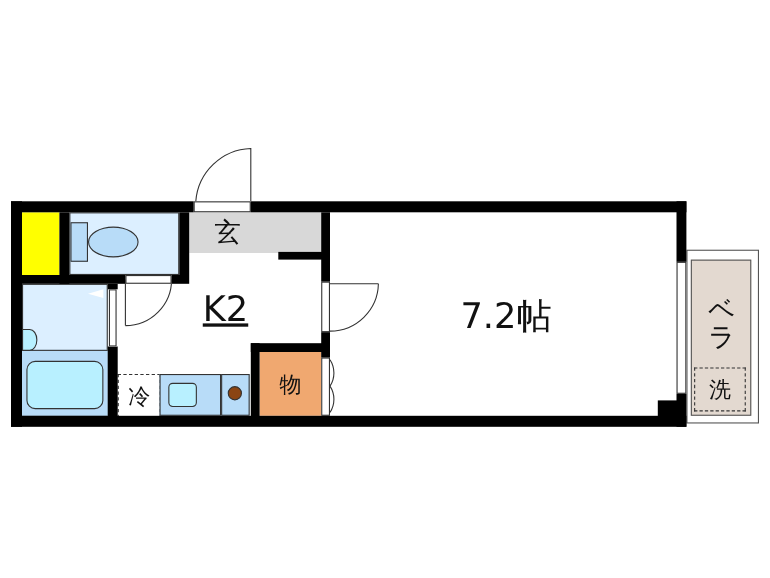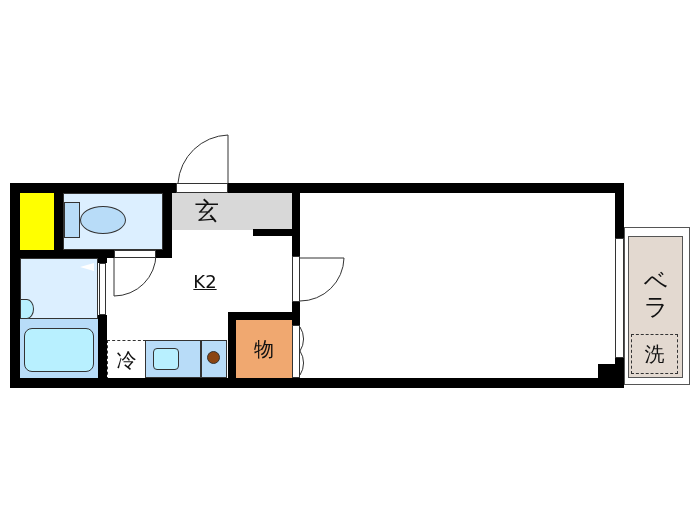--- a/index.html
+++ b/index.html
@@ -27,21 +27,21 @@
 
   <div class="abs" style="left:172px;top:193px;width:120px;height:37px;background:#d8d8d8;"></div>
   <div class="label" style="left:172px;top:193px;width:70px;height:37px;font-size:24px;">玄</div>
   <div class="wall" style="left:253px;top:229px;width:40px;height:7px;"></div>
 
   <svg class="abs" style="left:170px;top:130px;" width="70" height="60">
     <path d="M8 53 A52 52 0 0 1 58 5 L58 53" fill="none" stroke="#333" stroke-width="1"></path>
   </svg>
   <div class="abs" style="left:176px;top:183px;width:52px;height:10px;background:#fff;border:1px solid #333;"></div>
 
-  <div class="label" style="left:170px;top:262px;width:70px;height:40px;font-size:18px;text-decoration:underline;">K2</div>
+  <div class="label" style="left:170px;top:262px;width:70px;height:40px;font-size:32px;text-decoration:underline;">K2</div>
 
   <svg class="abs" style="left:110px;top:250px;" width="50" height="50">
     <path d="M4 46 L4 4 M4 46 A42 42 0 0 0 46 4" fill="none" stroke="#333" stroke-width="1"></path>
   </svg>
   <div class="abs" style="left:114px;top:250px;width:42px;height:8px;background:#fff;border:1px solid #333;"></div>
 
   <div class="label" style="left:107px;top:340px;width:37px;height:38px;border:1px dashed #333;font-size:20px;">冷</div>
 
   <div class="abs" style="left:145px;top:340px;width:56px;height:38px;background:#b8dcf8;border:1px solid #333;"></div>
   <div class="abs" style="left:153px;top:348px;width:26px;height:22px;background:#b8f0ff;border:1px solid #333;border-radius:4px;"></div>
@@ -53,20 +53,21 @@
   <svg class="abs" style="left:298px;top:255px;" width="50" height="55">
     <path d="M2 3 L46 3 M46 3 A44 44 0 0 1 2 46" fill="none" stroke="#333" stroke-width="1"></path>
   </svg>
   <div class="abs" style="left:292px;top:256px;width:8px;height:46px;background:#fff;border:1px solid #333;"></div>
   <svg class="abs" style="left:298px;top:325px;" width="24" height="55">
     <path d="M2 2 A22 22 0 0 1 2 26 M2 26 A22 22 0 0 1 2 50" fill="none" stroke="#333" stroke-width="1"></path>
   </svg>
   <div class="abs" style="left:292px;top:325px;width:8px;height:53px;background:#fff;border:1px solid #333;"></div>
 
   <div class="label" style="left:400px;top:248px;width:120px;height:80px;flex-direction:column;font-size:32px;">
+    <span>7.2帖</span>
   </div>
 
   <div class="abs" style="left:624px;top:227px;width:66px;height:158px;border:1px solid #555;background:#fff;"></div>
   <div class="abs" style="left:628px;top:236px;width:55px;height:142px;background:#e3d9d0;border:1px solid #555;"></div>
   <div class="label" style="left:628px;top:244px;width:55px;height:75px;font-size:24px;writing-mode:vertical-rl;">ベラ</div>
   <div class="label" style="left:631px;top:334px;width:45px;height:38px;border:1px dashed #333;font-size:20px;">洗</div>
   <div class="abs" style="left:615px;top:238px;width:9px;height:120px;background:#fff;border:1px solid #333;"></div>
 
   <div class="wall" style="left:10px;top:183px;width:166px;height:10px;"></div>
   <div class="wall" style="left:228px;top:183px;width:396px;height:10px;"></div>

